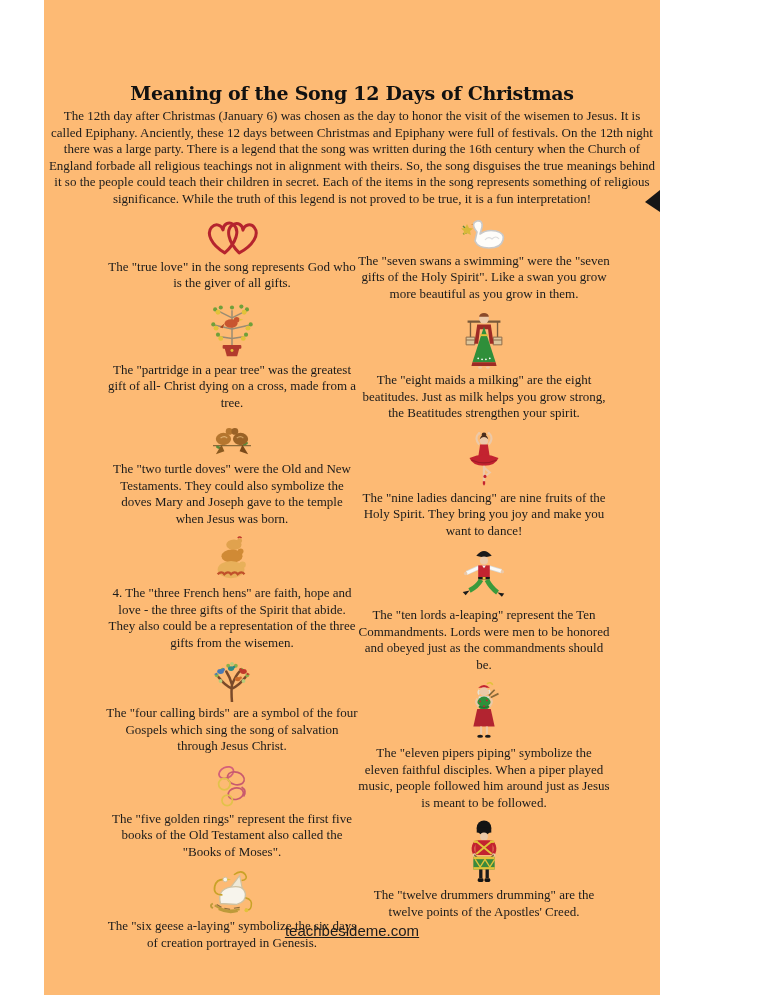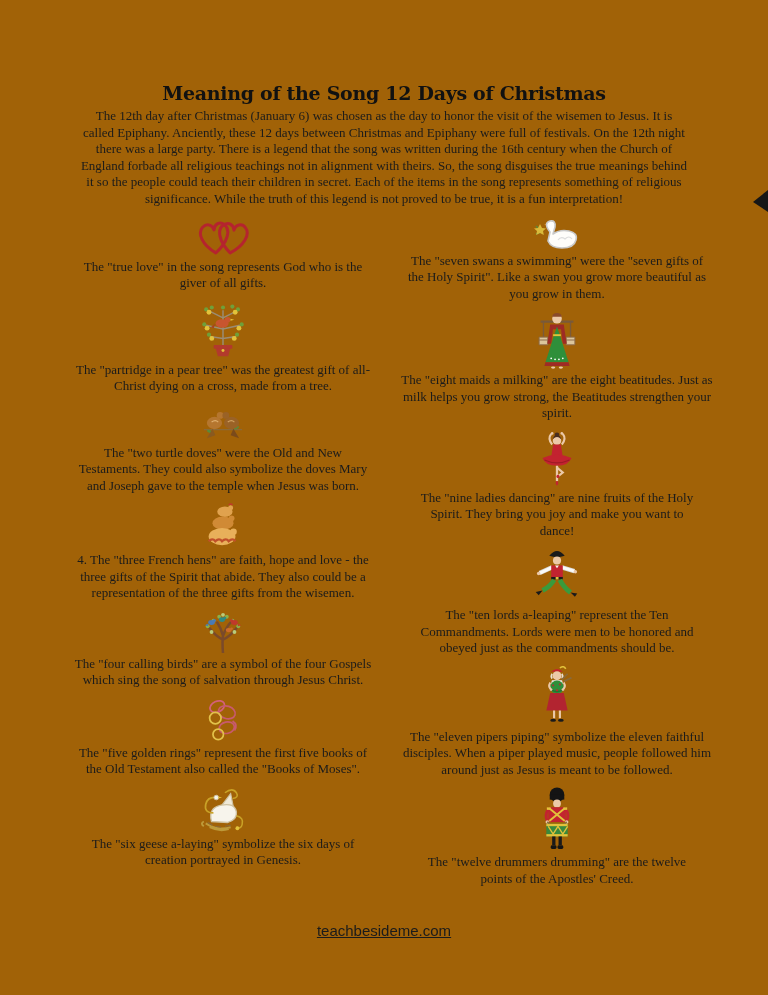--- a/index.html
+++ b/index.html
@@ -1,22 +1,23 @@
 <!DOCTYPE html>
 <html><head>
 <meta charset="utf-8">
 <style>
   html,body{margin:0;padding:0;background:#ffffff;}
   .sheet{
     position:relative;
-    width:768px;height:995px;
-    background:#a16207;
+    width:616px;height:995px;
+    background:#fdba74;
     overflow:hidden;
     font-family:"Liberation Serif", serif;
     color:#1b1b1b;
+    margin-left:44px;
   }
   .page-title{
     margin:82px 0 4px 0;
     text-align:center;
     font-family:"DejaVu Serif", serif;
     font-weight:700;
     font-size:19px;
     letter-spacing:-0.3px;
     color:#111;
   }

